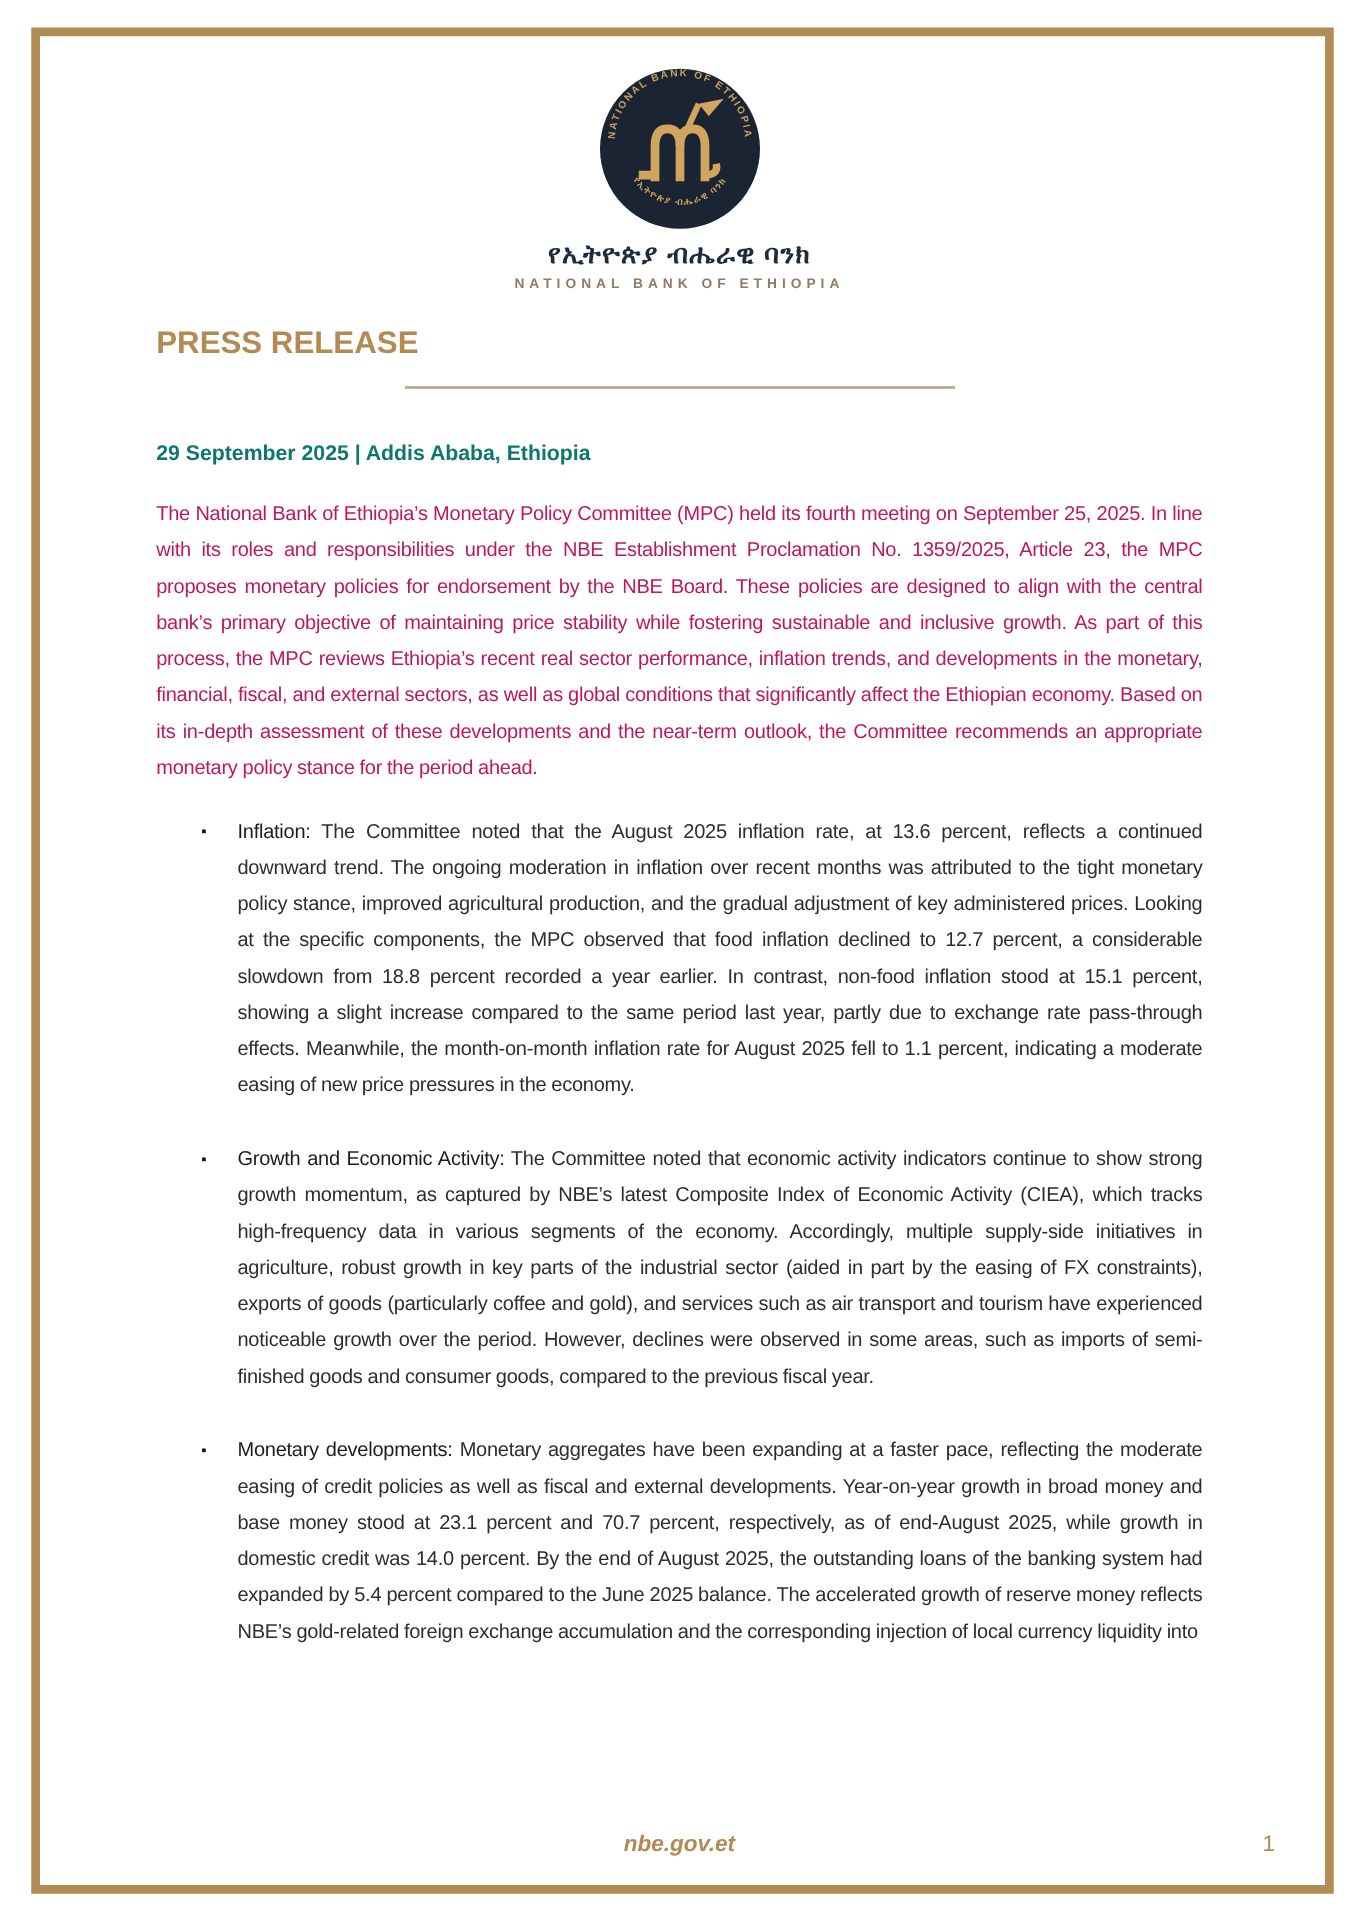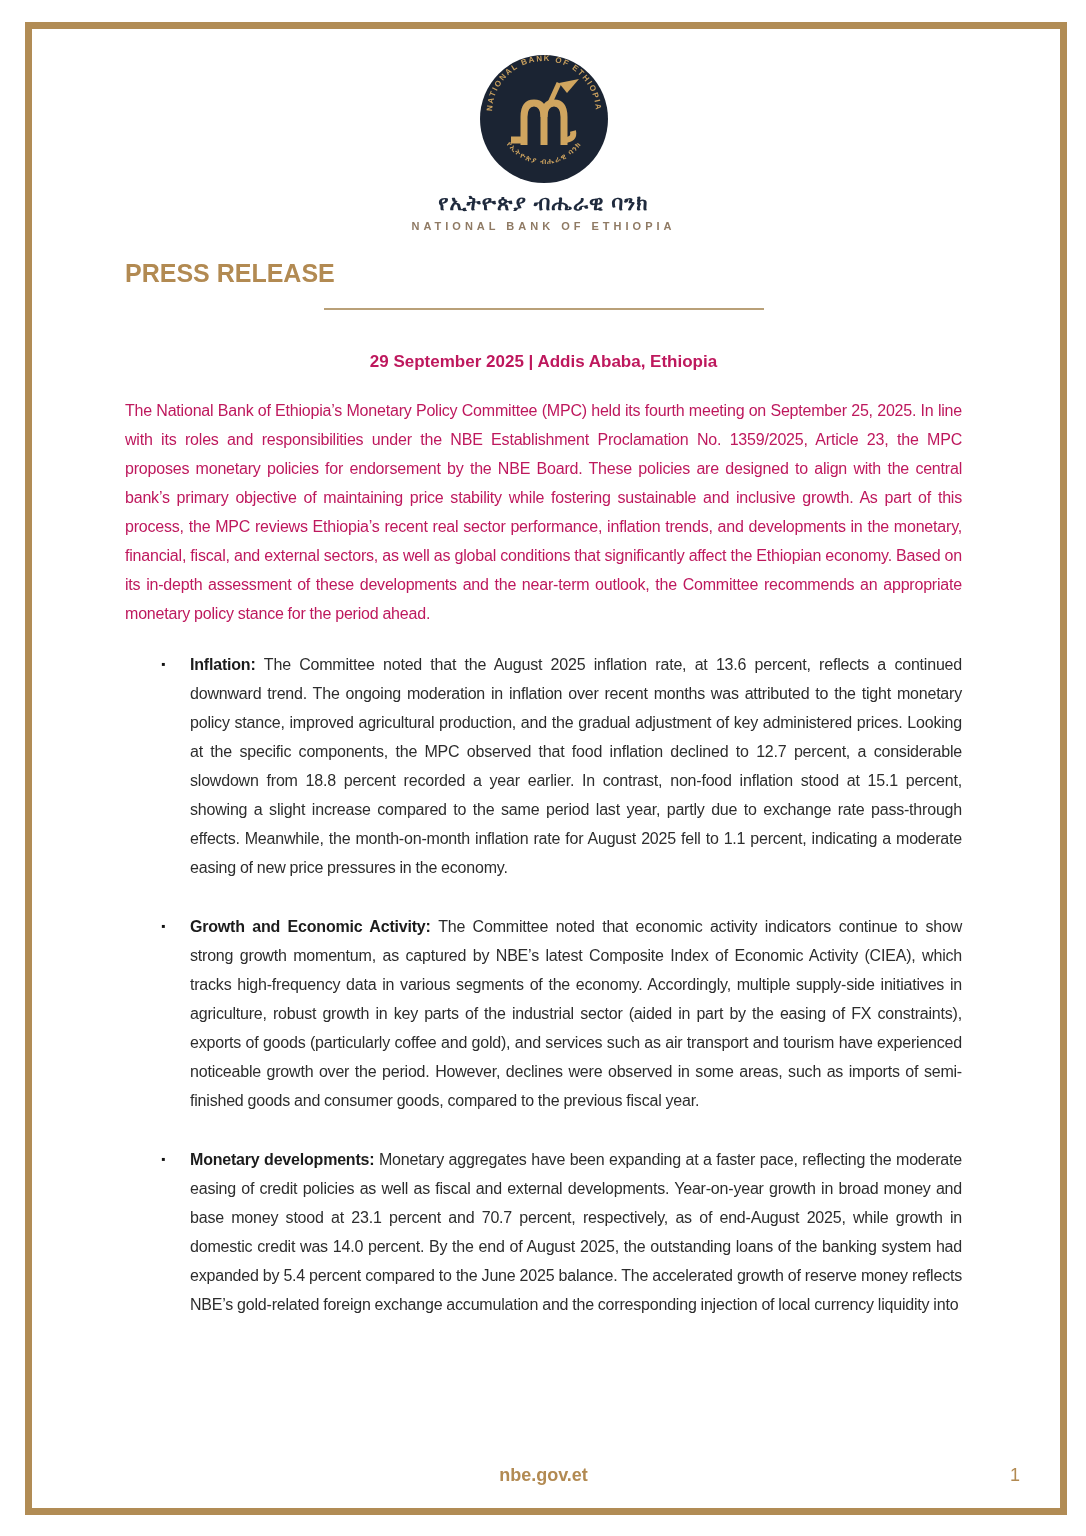--- a/index.html
+++ b/index.html
@@ -27,48 +27,48 @@
     font-weight:bold;font-size:25px;color:#b28a52;
     margin-top:27px;letter-spacing:0px;
   }
   .divider{
     width:440px;height:2px;background:#b9a078;margin:20px auto 18px auto;
   }
   .meeting-title{
     text-align:center;font-weight:bold;font-size:25px;color:#b28a52;
   }
   .dateline{
-    font-weight:bold;font-size:17px;color:#be185d;margin-top:42px;text-align:center;
+    font-weight:bold;font-size:17px;color:#0f766e;margin-top:42px;
   }
   .para{
     font-size:16px;line-height:29px;text-align:justify;margin-top:24px;
     letter-spacing:-0.2px;word-spacing:-0.3px;color:#be185d;
   }
   .lead-in{
     font-size:16px;line-height:29px;margin-top:26px;letter-spacing:-0.2px;
   }
   ul.bullets{
     list-style:none;margin:22px 0 0 0;padding:0;
   }
   ul.bullets li{
     position:relative;padding-left:65px;font-size:16px;line-height:29px;
     text-align:justify;letter-spacing:-0.2px;word-spacing:-0.3px;
   }
   ul.bullets li + li{margin-top:30px;}
   .bullet-marker{
     position:absolute;left:36px;top:0;font-size:12px;color:#111;
     line-height:29px;
   }
-  .b-label{font-weight:bold;color:#1c1c1c;}
+  .b-label{font-weight:normal;color:#1c1c1c;}
   .footer{
     position:absolute;left:0;right:0;top:1465px;height:30px;
   }
   .footer-site{
     width:837px;margin-left:125px;text-align:center;font-weight:bold;
-    font-size:18px;color:#b28a52;
+    font-size:18px;color:#b28a52;font-style:italic;
   }
   .page-num{
     position:absolute;right:66px;top:0;font-size:18px;color:#b28a52;
   }
 </style>
 </head>
 <body>
 
 <div class="page-frame"></div>
 

